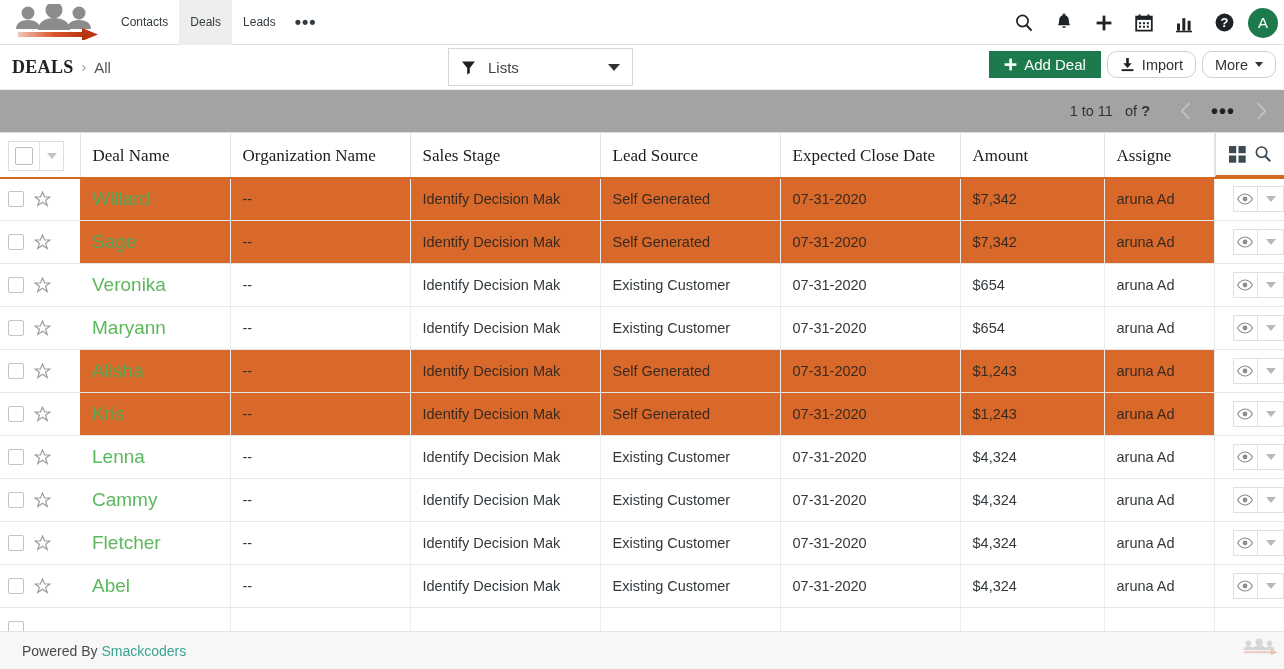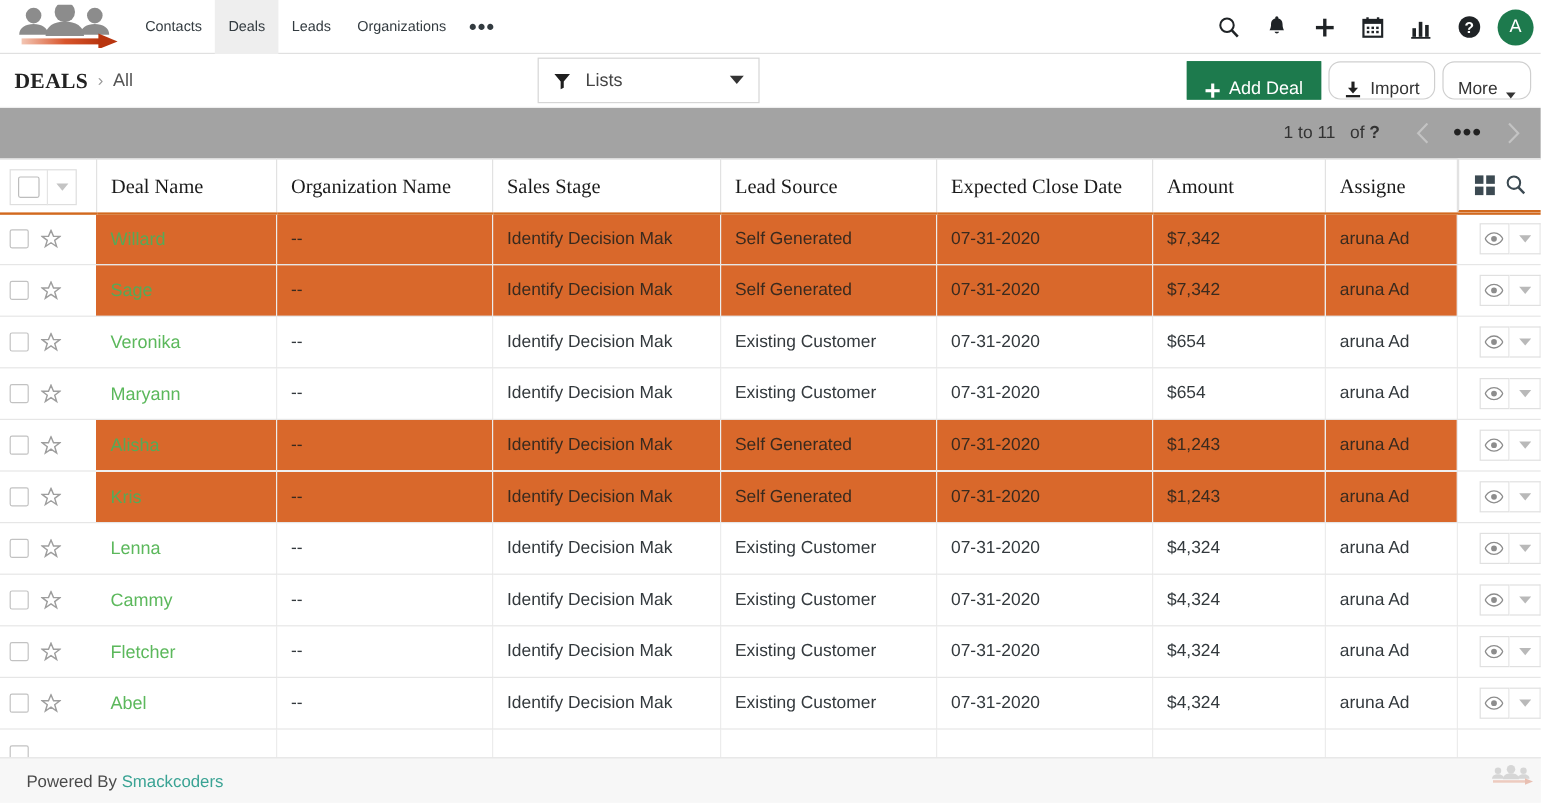--- a/index.html
+++ b/index.html
@@ -89,21 +89,21 @@
   }
   #lists-dd .funnel { margin-left: 12px; display:flex; }
   #lists-label { font-size: 15px; color: #444; margin-left: 12px; flex: 1; }
   #lists-caret { margin-right: 12px; }
 
   #action-btns {
     position: absolute; right: 8px; top: 6px;
     display: flex; align-items: center;
   }
   .btn {
-    height: 32px; display: flex; align-items: flex-end;
+    height: 27px; display: flex; align-items: center;
     padding: 0 12px; font-size: 14.5px; cursor: pointer;
     border: 1px solid #cfcfcf; background: #fff; color: #333;
     white-space: nowrap;
   }
   .btn + .btn { margin-left: 6px; border-radius: 10px; }
   #btn-add-deal {
     background: #1d7a4d; border-color: #1d7a4d; color: #fff;
     font-size: 15px; padding: 0 14px;
   }
   .btn-ico { margin-right: 7px; display: flex; align-items: center; }
@@ -160,21 +160,21 @@
     white-space: nowrap; overflow: hidden;
     background: #fff;
   }
   #grid td.selcol {
     padding-left: 8px; background: #fff !important;
     border-right: none;
   }
   #grid tr.hl td { background: #d9682b; color: #3a2a1e; }
   #grid tr.hl td.dealname a { color: #57a957; }
   .dealname a {
-    color: #5cb85c; text-decoration: none; cursor: pointer; font-size: 15px;
+    color: #5cb85c; text-decoration: none; cursor: pointer; font-size: 19px;
   }
   .selcol-inner { display: flex; align-items: center; gap: 10px; }
   .rowchk {
     width: 16px; height: 16px; border: 1px solid #c2c2c2;
     background: #fff; border-radius: 2px; cursor: pointer; flex: 0 0 auto;
   }
   .star { cursor: pointer; display: flex; align-items: center; }
   #headsel {
     display: flex; align-items: center;
     border: 1px solid #dedede; height: 30px; width: 56px;
@@ -264,21 +264,20 @@
         <rect x="10" y="28" width="66" height="5" fill="url(#arrowgrad)"></rect>
         <path d="M74 24 L90 30.5 L74 37 Z" fill="#b8350f"></path>
       </g>
     </svg>
   </div>
 
   <div id="navlinks">
     <a class="navlink">Contacts</a>
     <a class="navlink active">Deals</a>
     <a class="navlink">Leads</a>
-    <a class="navlink">Organizations</a>
     <a class="navlink more-dots">•••</a>
   </div>
 
   <div id="navright">
     <div class="navicon">
       <svg width="20" height="20" viewBox="0 0 20 20">
           <circle cx="8.5" cy="8" r="5.6" fill="none" stroke="#1f2326" stroke-width="1.7"></circle>
           <line x1="12.6" y1="12.3" x2="17.5" y2="17.6" stroke="#1f2326" stroke-width="2.1"></line>
         </svg>
     </div>

